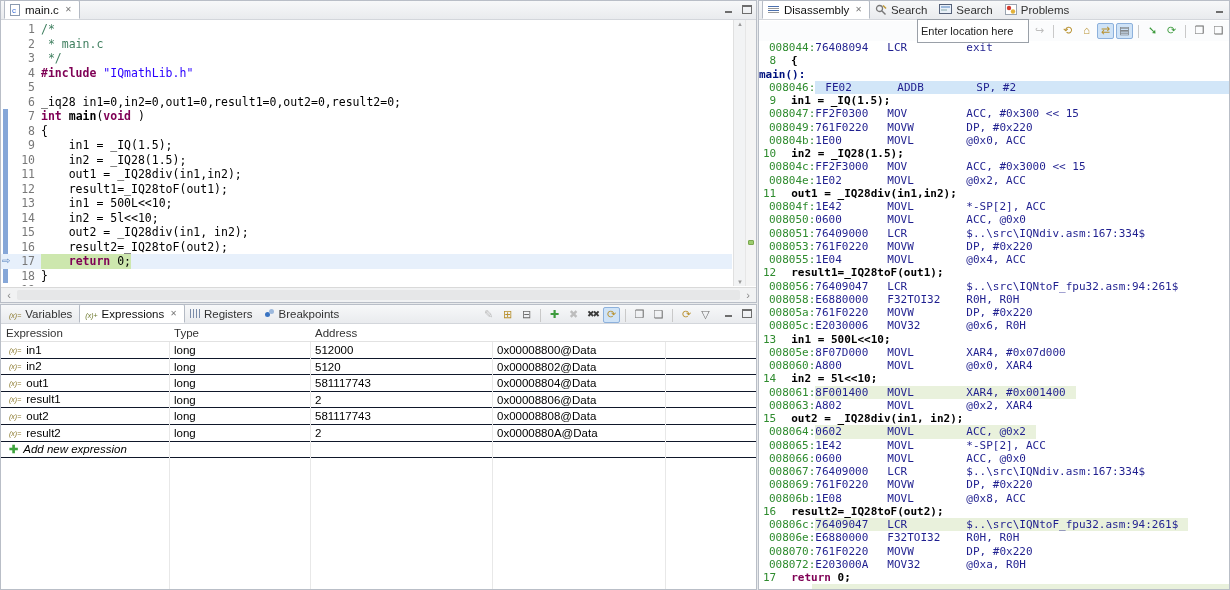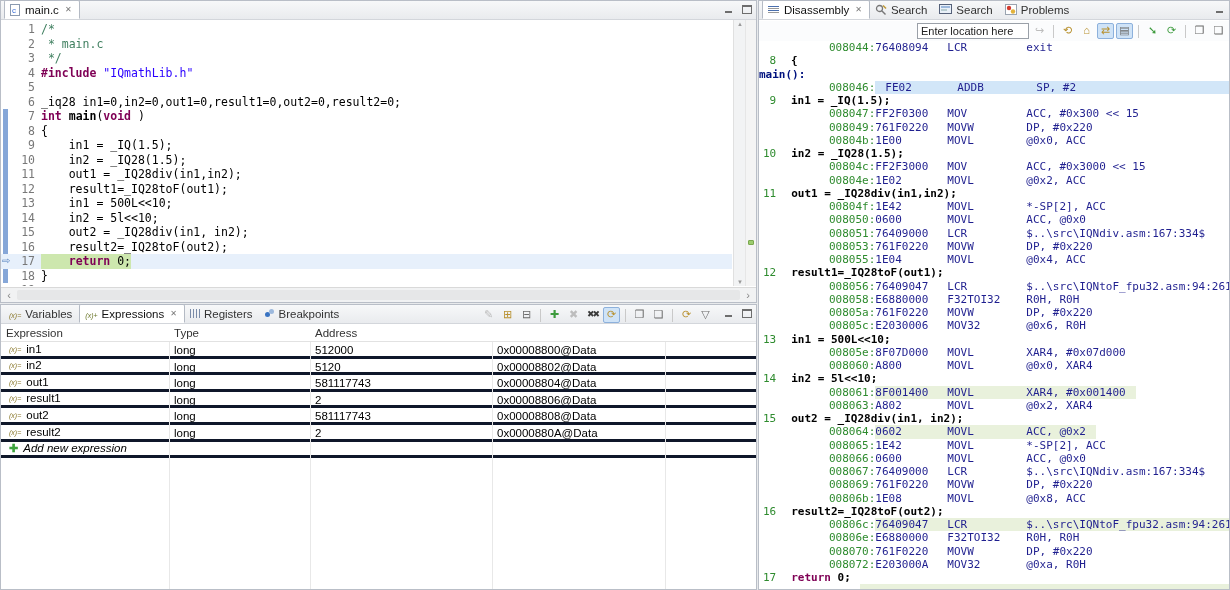--- a/index.html
+++ b/index.html
@@ -66,36 +66,36 @@
   .hscroll { position:absolute; left:0; right:0; bottom:0; height:15px; background:#f1f2f3; border-top:1px solid #d9d9d9; }
   .hscroll .sarr { position:absolute; top:0; font-size:11px; line-height:14px; color:#888; width:12px; text-align:center; }
   .hscroll .lt { left:2px; } .hscroll .rt { right:2px; }
   .hthumb { position:absolute; left:16px; right:16px; top:2px; height:10px; background:#e6e7e8; border-radius:2px; }
 
   
   .expr-toolbar { position:absolute; right:42px; top:2px; display:flex; gap:2px; align-items:center; }
   .expr-table { position:absolute; left:0; top:20px; right:0; bottom:0; background:#fff; font-size:11.5px; }
   .colline { position:absolute; top:17px; bottom:0; width:1px; background:#e8e8e8; }
   .tr { display:grid; grid-template-columns:168px 141px 182px 173px 1fr; height:16.6px;
-        line-height:16.5px; border-bottom:3px solid #0f172a; color:#000; }
+        line-height:16.5px; border-bottom:1px solid #0f172a; color:#000; }
   .tr.head { height:17px; color:#333; border-bottom:1px solid #e2e2e2; }
   .td { padding-left:5px; overflow:hidden; white-space:nowrap; }
   .td.first { padding-left:8px; display:flex; align-items:center; gap:5px; }
   .addrow { font-style:italic; }
   .plus { color:#3da33d; font-weight:bold; font-size:11px; font-style:normal; }
 
   
   .ds-toolbar { position:absolute; left:0; top:20px; right:0; height:20px; background:#fbfcfd;
                 display:flex; justify-content:flex-end; align-items:center; gap:2px; padding-right:2px; }
-  .loc-input { width:112px; height:16px; border:1px solid #9aa0a8; font-size:11px; color:#222;
+  .loc-input { width:112px; height:24px; border:1px solid #9aa0a8; font-size:11px; color:#222;
                padding:0 3px; font-family:"Liberation Sans",sans-serif; }
   .ds-code { position:absolute; left:0; top:40px; right:0; bottom:0; overflow:hidden;
              font:11px/13.25px "DejaVu Sans Mono",monospace; white-space:pre; }
   .ds-row { display:flex; height:13.25px; }
-  .ds-addr { flex:0 0 53px; padding-left:22px; color:#2e8b2e;margin-left:48px; }
+  .ds-addr { flex:0 0 53px; padding-left:10px; color:#2e8b2e; }
   .ds-body { display:flex; flex:1 1 auto; color:#1f1f8f; }
   .ds-op { flex:0 0 72px; } .ds-mn { flex:0 0 79px; }
   .ds-row.hl-blue .ds-body { background:#d2e6f8;padding-left:10px; }
   .ds-row.hl-green .ds-body { flex:0 1 auto; background:#e9f1dc; padding-right:10px; }
   .ds-n { flex:0 0 13px; margin-left:4px; text-align:right; color:#2e8b2e; }
   .ds-srctext { margin-left:15px; font-weight:bold; color:#000; }
   .ds-srctext .sg-kw { color:#7f0055; }
   .ds-lbl { font-weight:bold; color:#00127f; }
   .partial-bar { width:210px; background:#e9f1dc; }
 </style>

